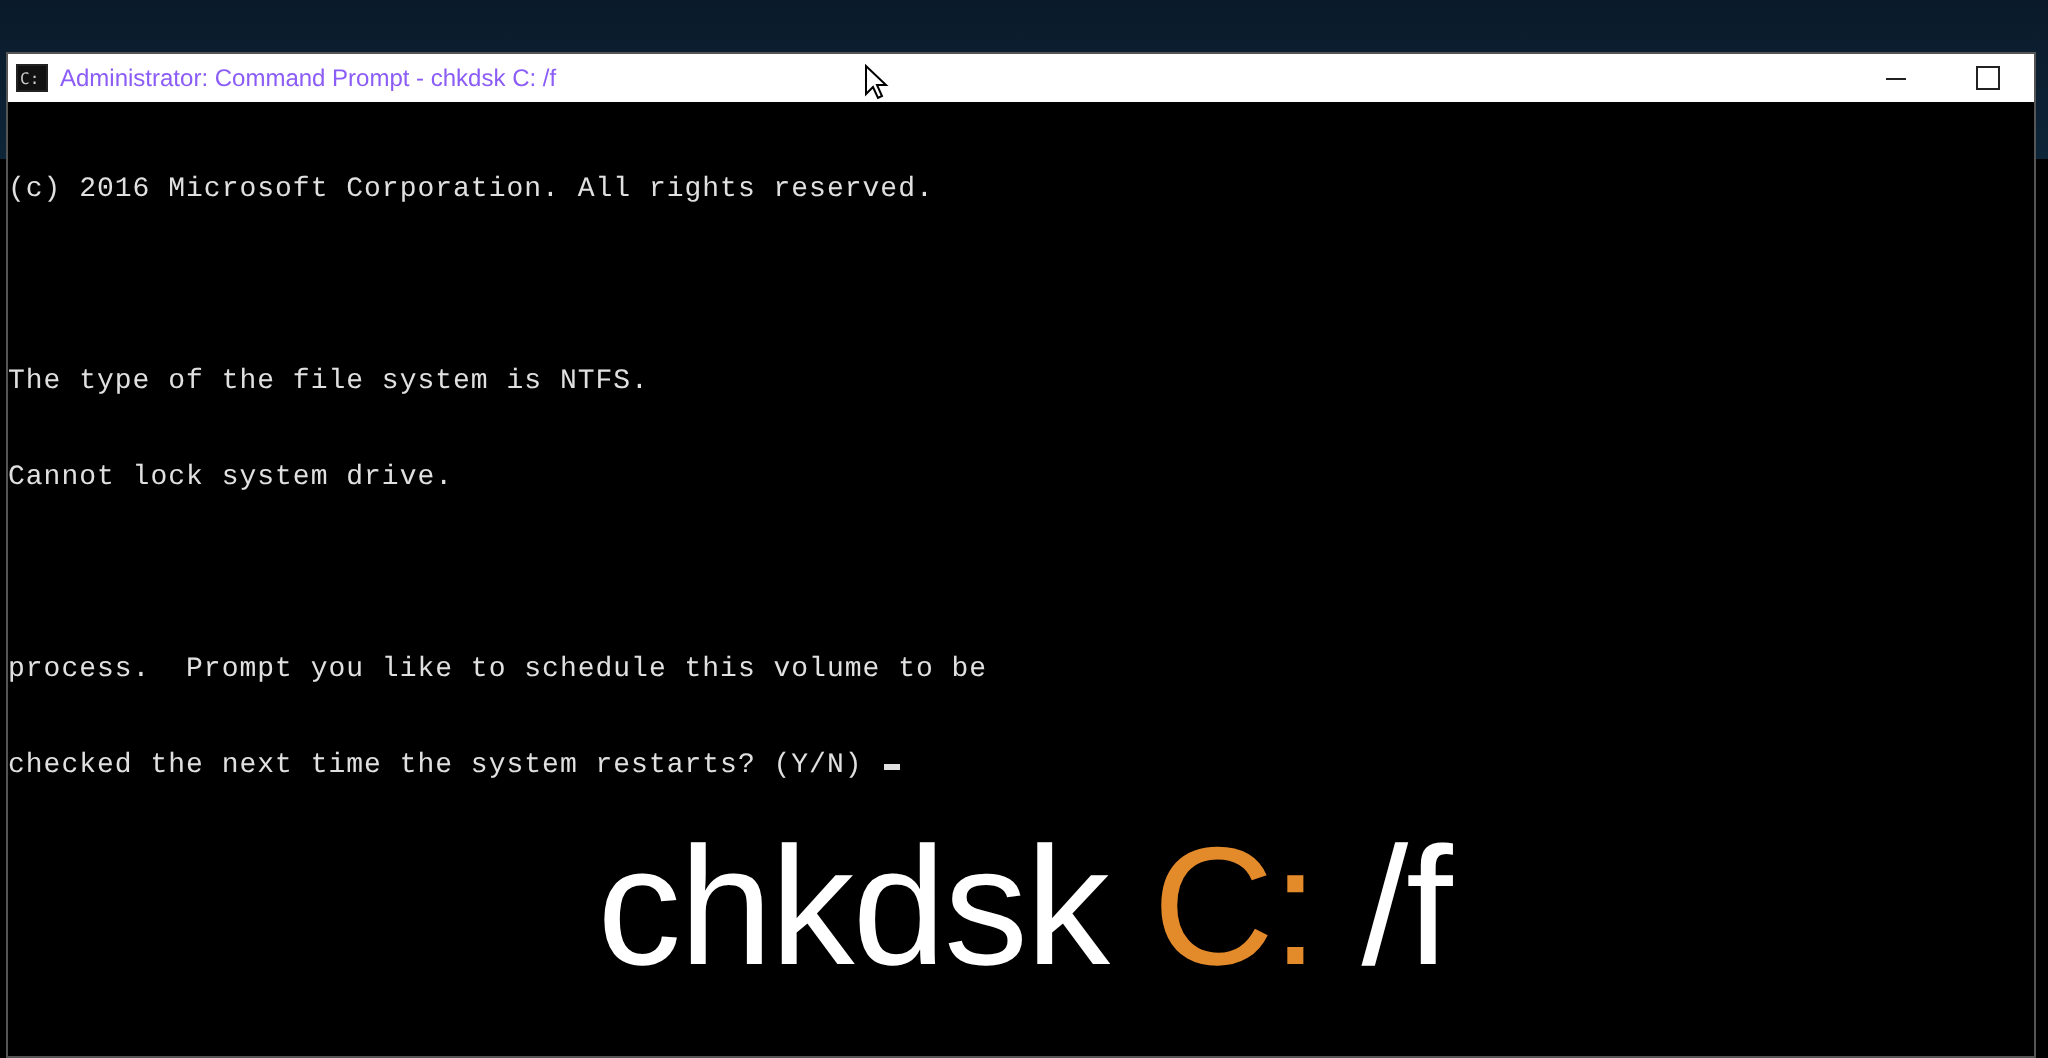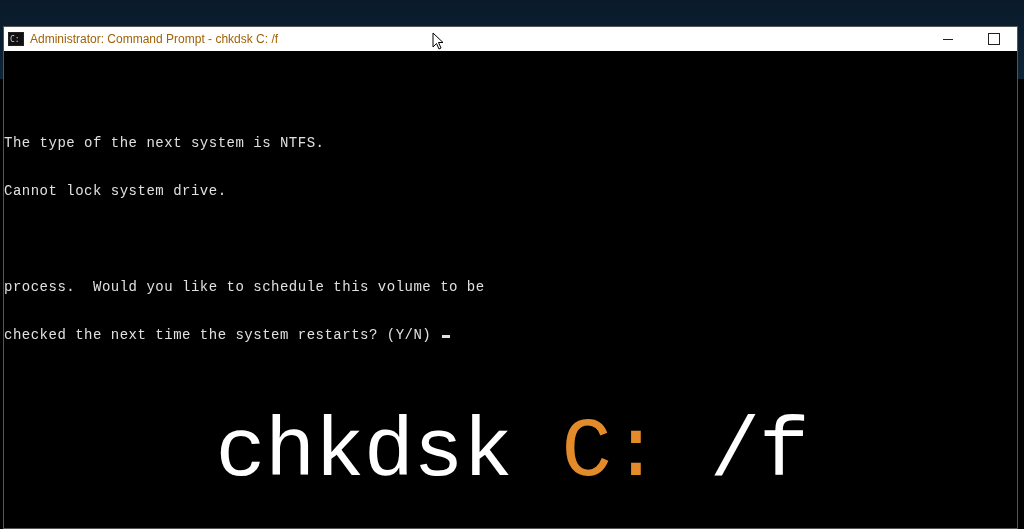--- a/index.html
+++ b/index.html
@@ -32,21 +32,21 @@
       height: 14px;
       background: #222;
       margin-right: 6px;
       display: inline-flex;
       align-items: center;
       justify-content: center;
     }
     .titlebar-icon svg { display:block; }
     .titlebar-text {
       font-size: 12px;
-      color: #a16207;
+      color: #8b5cf6;
       font-family: "Segoe UI", Arial, sans-serif;
     }
     .win-controls {
       position: absolute;
       right: 0;
       top: 0;
       height: 24px;
       display: flex;
     }
     .win-btn {
@@ -87,21 +87,21 @@
       top: 32px;
       left: 432px;
       pointer-events:none;
     }
     .overlay {
       position:absolute;
       left:0;
       right:0;
       top: 405px;
       text-align:center;
-      font-family: Liberation Mono, monospace;
+      font-family: Liberation Sans, sans-serif;
       font-size: 84px;
       font-weight: 400;
       letter-spacing: -1px;
       color:#fff;
     }
     .overlay .accent { color:#e38a2a; }
   </style>
 </head>
 <body>
 
@@ -114,25 +114,26 @@
       </svg>
     </span>
     <span class="titlebar-text">Administrator: Command Prompt - chkdsk  C: /f</span>
     <div class="win-controls">
       <div class="win-btn min"></div>
       <div class="win-btn max"></div>
     </div>
   </div>
 
   <div class="console">
+    <div class="console-line">(c) 2016 Microsoft Corporation. All rights reserved.</div>
     <div class="console-line"></div>
-    <div class="console-line">The type of the next system is NTFS.</div>
+    <div class="console-line">The type of the file system is NTFS.</div>
     <div class="console-line">Cannot lock system drive.</div>
     <div class="console-line"></div>
-    <div class="console-line">process.  Would you like to schedule this volume to be</div>
+    <div class="console-line">process.  Prompt you like to schedule this volume to be</div>
     <div class="console-line"><span>checked the next time the system restarts? (Y/N) </span><span class="cursor-block"></span></div>
   </div>
 </div>
 
 <div class="mouse-cursor">
   <svg width="16" height="20" viewBox="0 0 16 20">
     <path d="M1 1 L1 15 L4.5 11.5 L7 17 L9 16 L6.5 10.5 L11 10.5 Z" fill="#fff" stroke="#000" stroke-width="1"></path>
   </svg>
 </div>
 

